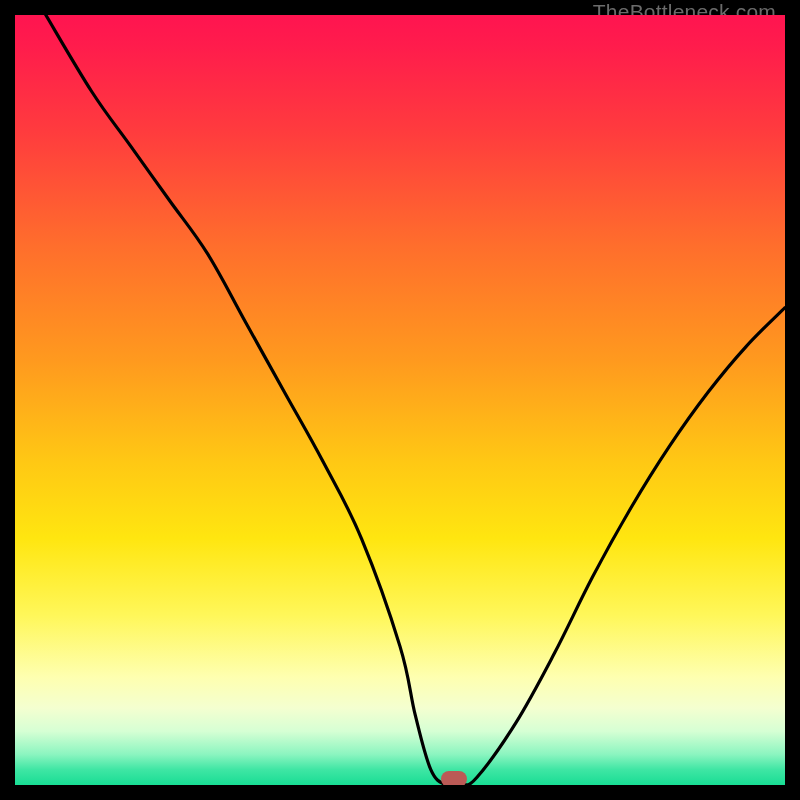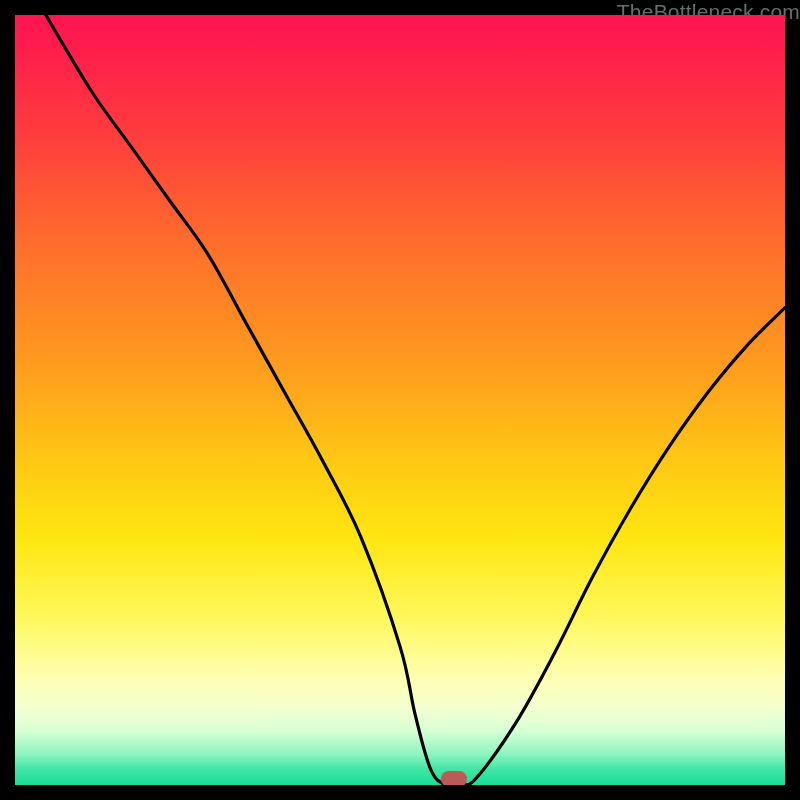--- a/index.html
+++ b/index.html
@@ -39,21 +39,21 @@
       #f4ffd0 90%,
       #d6ffd4 93%,
       #8cf5c0 96%,
       #3fe6a4 98%,
       #18dd94 100%
     );
   }
   .watermark {
     position: absolute;
     top: 0px;
-    right: 0;
+    right: 24px;
     color: #6b6b6b;
     font-size: 21px;
     font-weight: 500;
     letter-spacing: 0.2px;
     user-select: none;
   }
   svg.curve {
     position: absolute;
     left: 0;
     top: 0;

